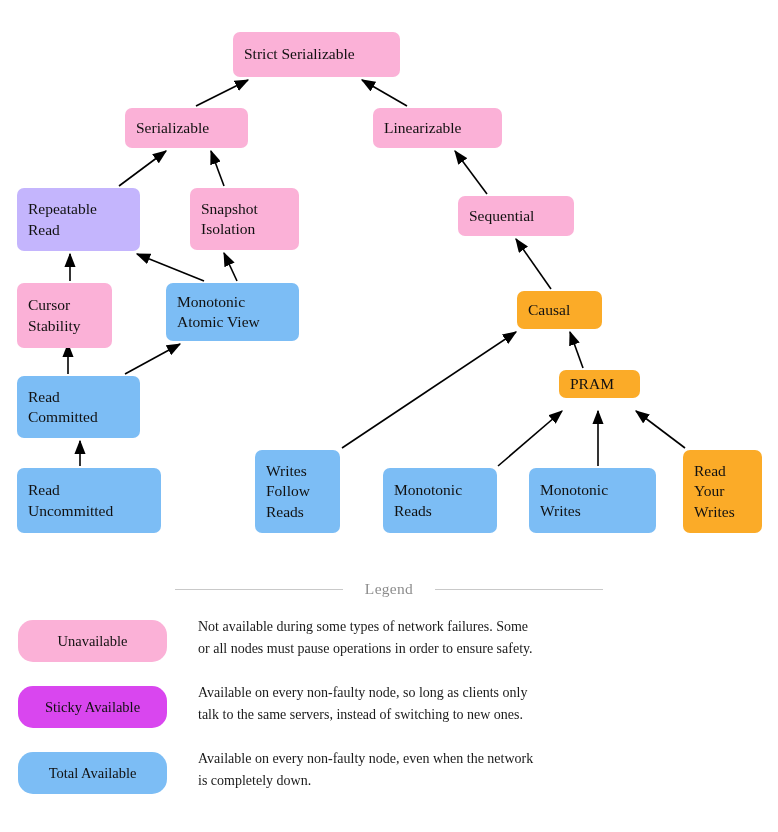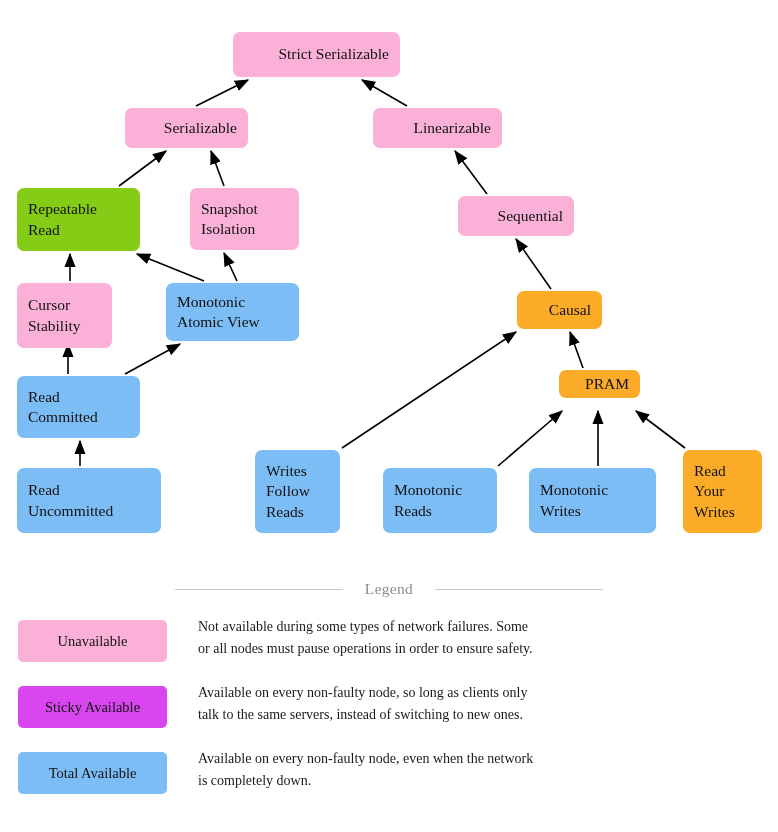--- a/index.html
+++ b/index.html
@@ -35,21 +35,21 @@
     display: flex;
     flex-direction: column;
     justify-content: center;
     color: #111111;
     font-size: 15.5px;
     line-height: 1.30;
     white-space: pre-line;
     padding: 0 11px;
   }
   .node-box.center {
-    align-items: flex-end;
+    align-items: flex-start;
     text-align: center;
   }
   .node-box.left {
     align-items: flex-start;
     text-align: left;
   }
   .legend-wrap {
     position: absolute;
     left: 0;
     top: 560px;
@@ -86,21 +86,21 @@
   .legend-row {
     position: relative;
     height: 66px;
   }
   .legend-swatch {
     position: absolute;
     left: 18px;
     top: 2px;
     width: 149px;
     height: 42px;
-    border-radius: 5px;
+    border-radius: 15px;
     display: flex;
     align-items: center;
     justify-content: center;
     font-size: 14.5px;
     color: #111111;
   }
   .legend-desc {
     position: absolute;
     left: 198px;
     top: -2px;
@@ -140,21 +140,21 @@
         <line x1="498" y1="466" x2="562" y2="411" stroke="#000000" stroke-width="1.6" marker-end="url(#arrowhead)"></line>
         <line x1="598" y1="466" x2="598" y2="411" stroke="#000000" stroke-width="1.6" marker-end="url(#arrowhead)"></line>
         <line x1="685" y1="448" x2="636" y2="411" stroke="#000000" stroke-width="1.6" marker-end="url(#arrowhead)"></line>
       </g>
   </svg>
 
   <div id="nodes-layer">
       <div class="node-box center" style="left: 233px; top: 32px; width: 167px; height: 45px; background: rgb(251, 177, 215);"><span>Strict Serializable</span></div>
       <div class="node-box center" style="left: 125px; top: 108px; width: 123px; height: 40px; background: rgb(251, 177, 215);"><span>Serializable</span></div>
       <div class="node-box center" style="left: 373px; top: 108px; width: 129px; height: 40px; background: rgb(251, 177, 215);"><span>Linearizable</span></div>
-      <div class="node-box left" style="left: 17px; top: 188px; width: 123px; height: 63px; background: #84cc16;"><span>Repeatable
+      <div class="node-box left" style="left: 17px; top: 188px; width: 123px; height: 63px; background: #c4b5fd;"><span>Repeatable
 Read</span></div>
       <div class="node-box left" style="left: 190px; top: 188px; width: 109px; height: 62px; background: rgb(251, 177, 215);"><span>Snapshot
 Isolation</span></div>
       <div class="node-box center" style="left: 458px; top: 196px; width: 116px; height: 40px; background: rgb(251, 177, 215);"><span>Sequential</span></div>
       <div class="node-box left" style="left: 17px; top: 283px; width: 95px; height: 65px; background: rgb(251, 177, 215);"><span>Cursor
 Stability</span></div>
       <div class="node-box left" style="left: 166px; top: 283px; width: 133px; height: 58px; background: rgb(124, 189, 245);"><span>Monotonic
 Atomic View</span></div>
       <div class="node-box center" style="left: 517px; top: 291px; width: 85px; height: 38px; background: rgb(251, 171, 40);"><span>Causal</span></div>
       <div class="node-box left" style="left: 17px; top: 376px; width: 123px; height: 62px; background: rgb(124, 189, 245);"><span>Read

